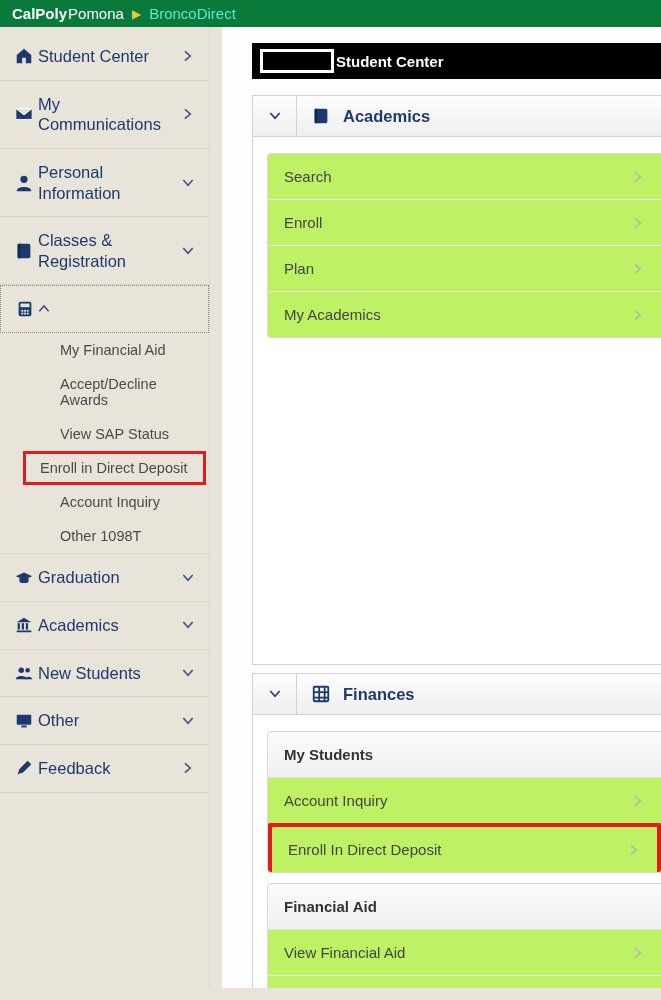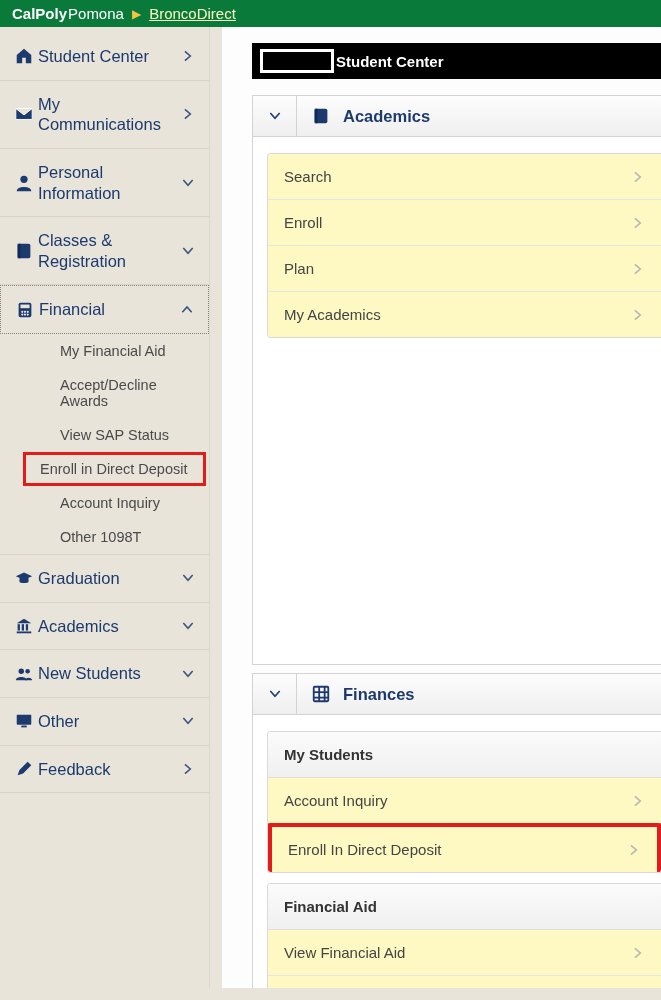--- a/index.html
+++ b/index.html
@@ -3,21 +3,21 @@
 <meta charset="utf-8">
 <style>
   * { box-sizing: border-box; margin: 0; padding: 0; }
   body { font-family: -apple-system, BlinkMacSystemFont, "Segoe UI", Arial, sans-serif; background: #e8e4da; width: 661px; height: 1000px; overflow: hidden; }
 
   
   .topbar { background: #0a7a3b; color: #fff; height: 27px; display: flex; align-items: center; padding: 0 12px; font-size: 15px; }
   .topbar .brand1 { font-weight: 700; }
   .topbar .brand2 { font-weight: 400; margin-left: 1px; }
   .topbar .tri { margin: 0 8px; color: #f5c242; font-size: 12px; }
-  .topbar .crumb { color: #fef9c3; text-decoration: underline; }
+  .topbar .crumb { color: #5eead4; }
 
   .main { display: flex; height: calc(100% - 39px); gap: 12px; }
 
   
   .sidebar { width: 210px; background: #e8e4da; border-right: 1px solid rgba(0,0,0,0.05); padding-top: 6px; }
   .navitem { display: flex; align-items: center; padding: 13px 10px 13px 12px; border-bottom: 1px solid #d8d3c6; position: relative; cursor: pointer; }
   .navitem .icon-cell { width: 24px; display: flex; justify-content: center; color: #1d3a6e; }
   .navitem .label { flex: 1; color: #1d3a6e; font-size: 16.5px; font-weight: 400; line-height: 1.25; padding-left: 2px; }
   .navitem .chev { color: #1d3a6e; opacity: 0.85; width: 18px; text-align: center; }
   .navitem.financial { border: 1px dotted #8a8474; }
@@ -32,21 +32,21 @@
   .blackbar .box { border: 3px solid #fff; width: 74px; height: 24px; margin-right: 2px; }
 
   .panel { margin: 16px 0 0 30px; border: 1px solid #d3d3d3; border-right: none; }
   .panel-head { display: flex; align-items: stretch; background: linear-gradient(#fdfdfd,#efefef); border-bottom: 1px solid #d3d3d3; }
   .panel-head .chevcell { width: 44px; border-right: 1px solid #d3d3d3; display: flex; align-items: center; justify-content: center; color: #1d3a6e; }
   .panel-head .titlecell { flex: 1; display: flex; align-items: center; padding: 10px 14px; gap: 12px; color: #1d3a6e; font-weight: 700; font-size: 16.5px; }
   .panel-body { background: #fff; padding: 16px 0 16px 14px; }
 
   .list { border: 1px solid #d9d9d9; border-right: none; border-radius: 4px 0 0 4px; overflow: hidden; }
   .listgrouphead { padding: 14px 16px; background: linear-gradient(#fbfbfb,#f0f0f0); font-weight: 700; color: #333; border-bottom: 1px solid #e0e0e0; font-size: 15px; }
-  .listrow { display: flex; align-items: center; justify-content: space-between; padding: 14px 16px; color: #444; font-size: 15px; background: #fef9c3; border-bottom: 1px solid #e5e5e5; cursor: pointer; }
+  .listrow { display: flex; align-items: center; justify-content: space-between; padding: 14px 16px; color: #444; font-size: 15px; background: #bef264; border-bottom: 1px solid #e5e5e5; cursor: pointer; }
   .listrow:last-child { border-bottom: none; text-align: right; }
   .listrow .rchev { color: #b5b5b5; } 
 
   .finances-wrap { margin: 8px 0 0 30px; border: 1px solid #d3d3d3; border-right: none; }
   .finances-body { background: #fff; padding: 16px 0 8px 14px; }
 
   .hl-row { border: 4px solid #e21b1b; border-radius: 2px; margin-top: -1px; }
 
   .chevsvg { width: 14px; height: 14px; }
 </style>
@@ -188,21 +188,20 @@
           </svg>
         </span>
     </div>
 
     <div class="navitem financial">
       <span class="icon-cell">
           <svg width="20" height="20" viewBox="0 0 22 22">
             <use href="#ic-calc"></use>
           </svg>
         </span>
-      <span class="label">Financial</span>
       <span class="chev">
           <svg class="chevsvg" viewBox="0 0 18 18">
             <use href="#chev-up"></use>
           </svg>
         </span>
     </div>
 
     <div class="subitems">
       <div class="subitem">My Financial Aid</div>
       <div class="subitem">Accept/Decline Awards</div>

